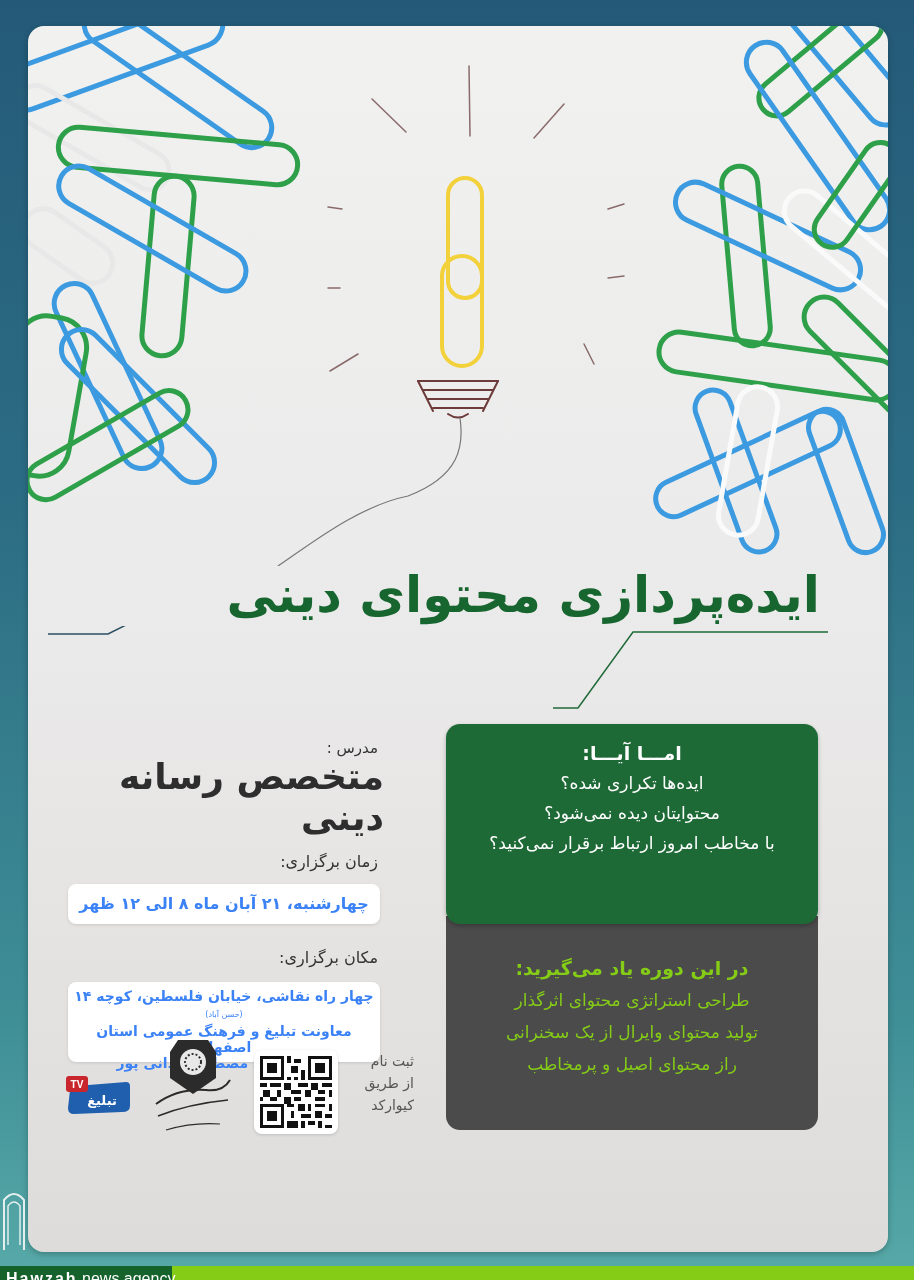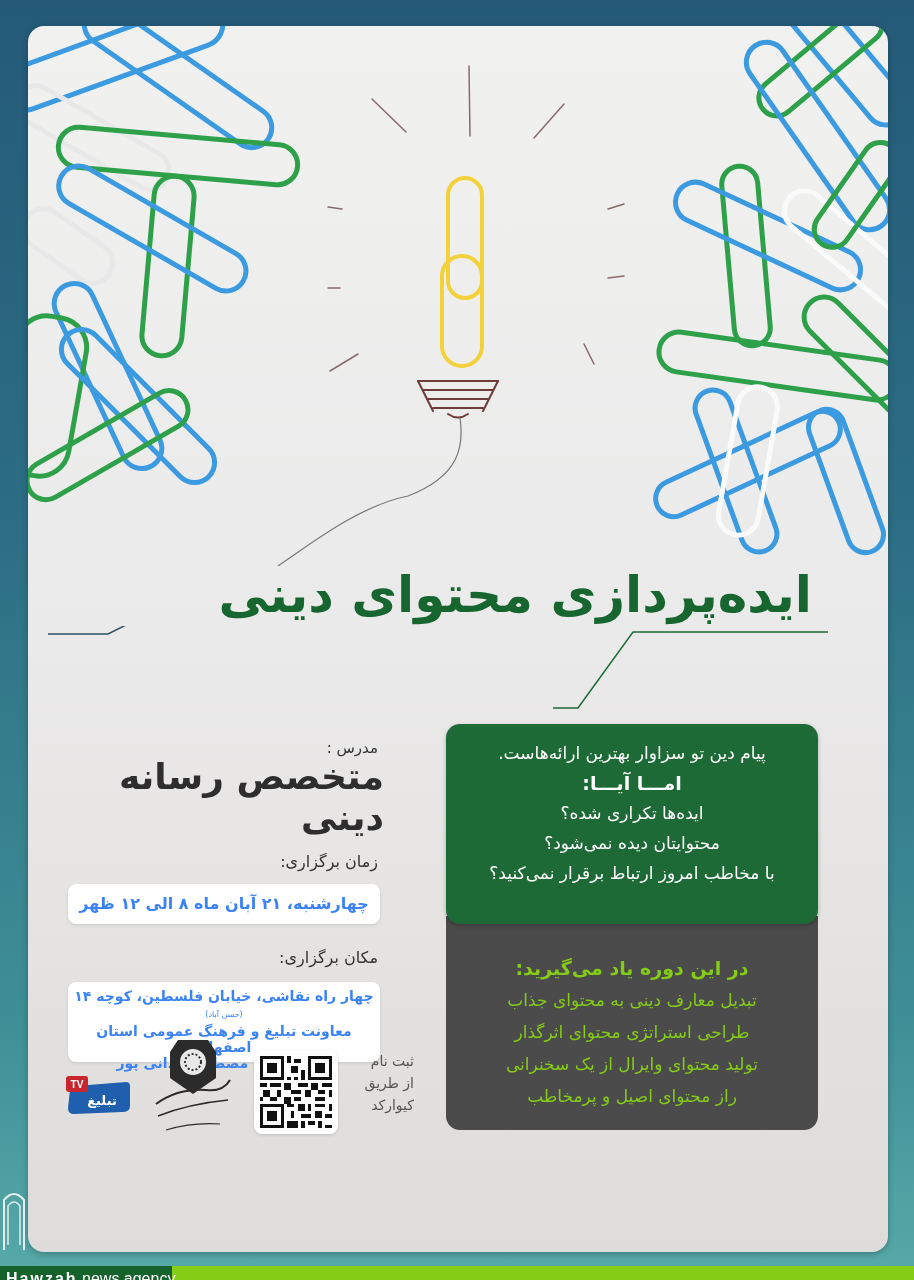--- a/index.html
+++ b/index.html
@@ -9,21 +9,21 @@
     font-family: "DejaVu Sans", sans-serif;
   }
   .card {
     position: absolute; left: 28px; top: 26px; width: 860px; height: 1226px;
     background: linear-gradient(180deg, #f1f1f0 0%, #ebeaea 50%, #dedcda 100%);
     border-radius: 16px; overflow: hidden;
     box-shadow: 0 2px 6px rgba(0,0,0,0.25);
   }
   .clips { position: absolute; left: 0; top: 0; width: 860px; height: 540px; }
   .title {
-    position: absolute; right: 76px; top: 540px; direction: rtl;
+    position: absolute; right: 68px; top: 540px; direction: rtl;
     font-size: 50px; font-weight: bold; color: #17652f; letter-spacing: -1px;
     font-family: "DejaVu Sans", sans-serif;
   }
   .subtitle {
     position: absolute; left: 70px; top: 617px; width: 560px; direction: rtl; text-align: right;
     font-size: 17px; color: #1f3b4a;
   }
   .deco-line { position: absolute; }
   .teacher-label {
     position: absolute; left: 60px; top: 713px; width: 290px; text-align: right; direction: rtl;
@@ -163,28 +163,26 @@
       <span>چهار راه نقاشی، خیابان فلسطین، کوچه ۱۴</span>
       <span class="small">(حسن آباد)</span>
     </div>
     <div>معاونت تبلیغ و فرهنگ عمومی استان اصفهان</div>
     <div>سالن شهید مصطفی ردانی پور</div>
   </div>
 
   <div class="gray-box">
     <div style="height:18px"></div>
     <div class="heading">در این دوره یاد می‌گیرید:</div>
-    <div>تبدیل معارف دینی به محتوای جذاب</div>
     <div>طراحی استراتژی محتوای اثرگذار</div>
     <div>تولید محتوای وایرال از یک سخنرانی</div>
     <div>راز محتوای اصیل و پرمخاطب</div>
   </div>
 
   <div class="green-box">
-    <div>پیام دین تو سزاوار بهترین ارائه‌هاست.</div>
     <div class="strong">امـــا آیـــا:</div>
     <div>ایده‌ها تکراری شده؟</div>
     <div>محتوایتان دیده نمی‌شود؟</div>
     <div>با مخاطب امروز ارتباط برقرار نمی‌کنید؟</div>
   </div>
 
   <div class="qr-wrap">
     <svg viewBox="0 0 21 21" width="72" height="72" style="position:absolute;left:6px;top:6px;" shape-rendering="crispEdges">
       <g fill="#111">
         <rect x="0" y="0" width="7" height="7"></rect>

